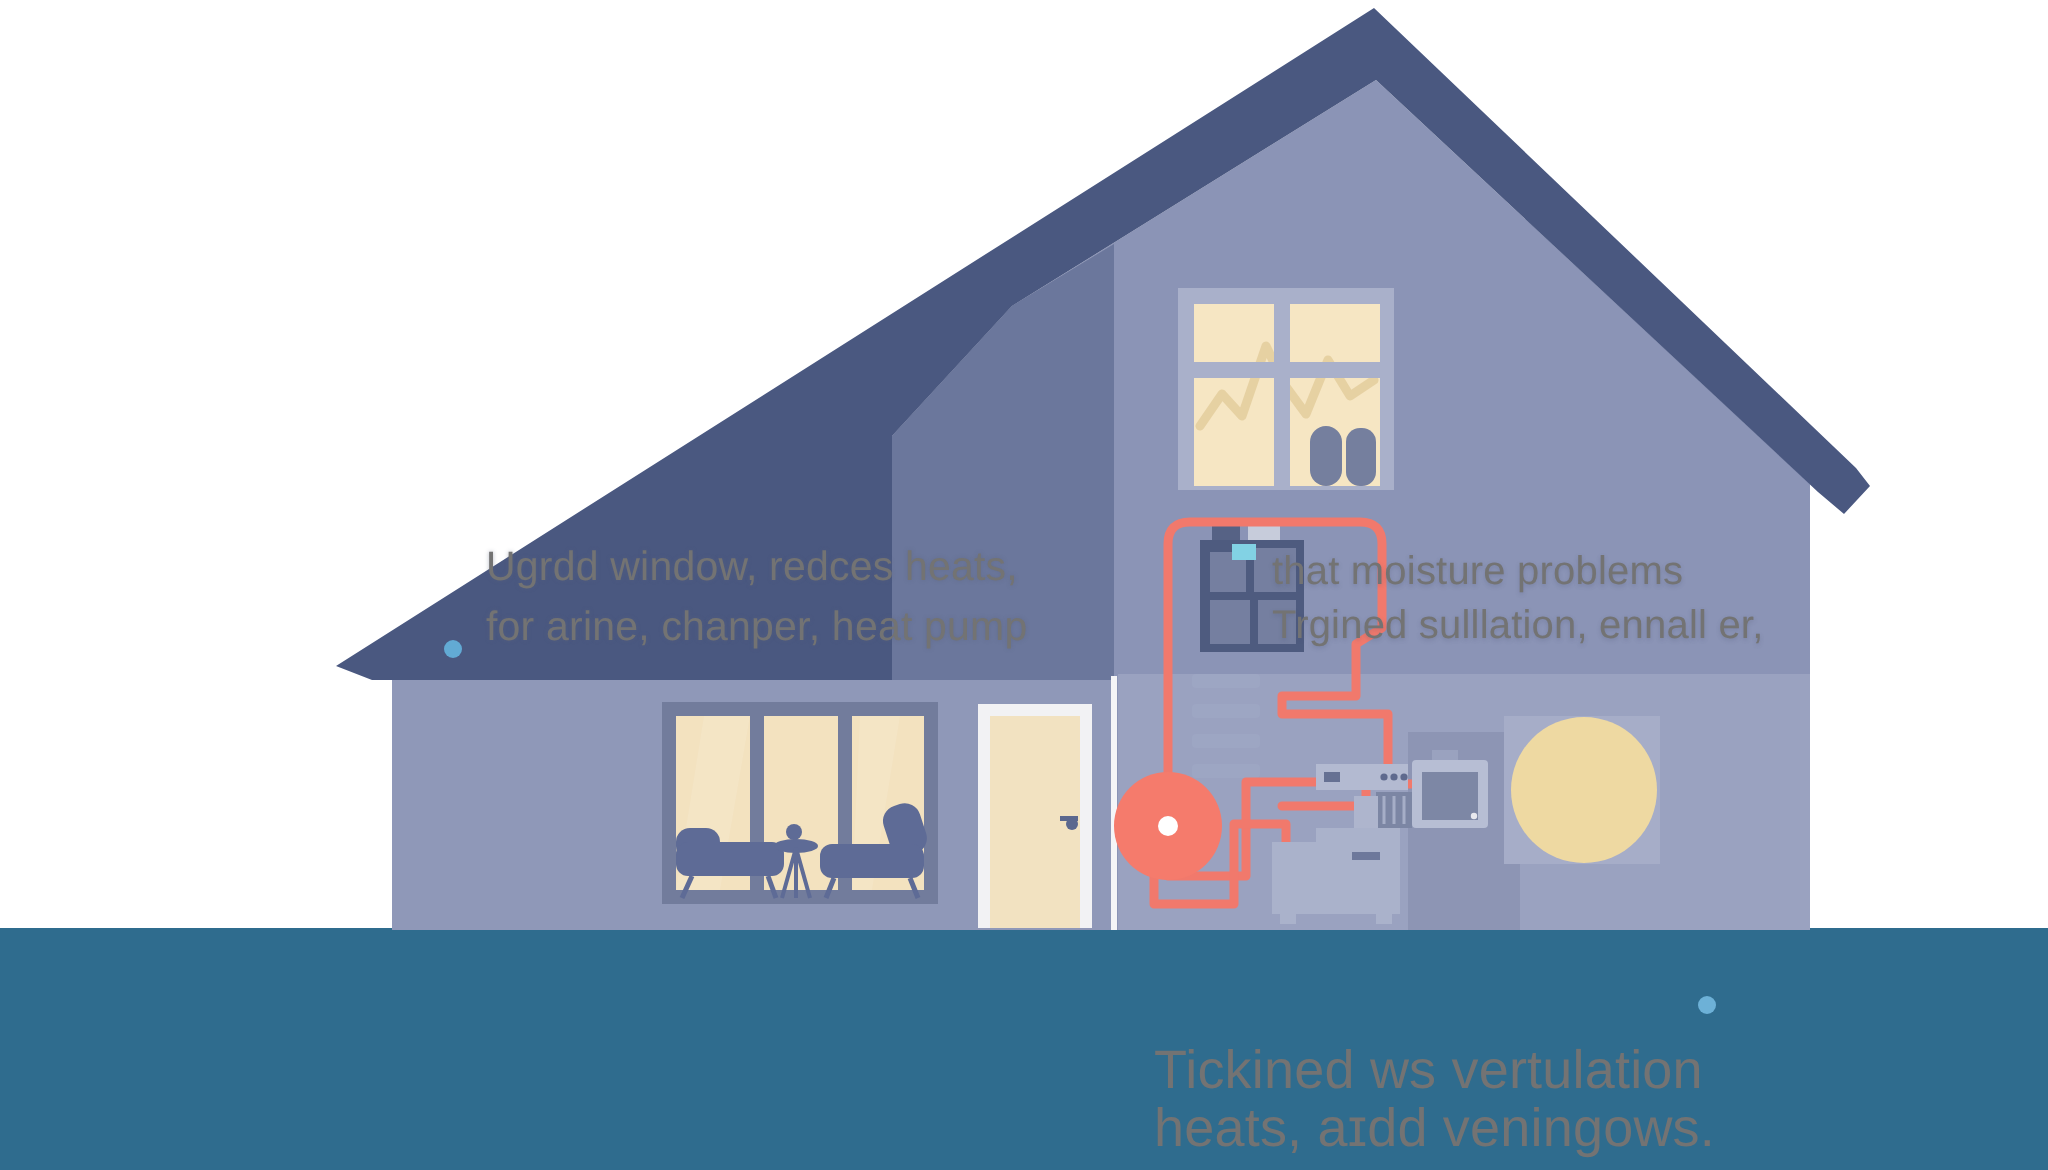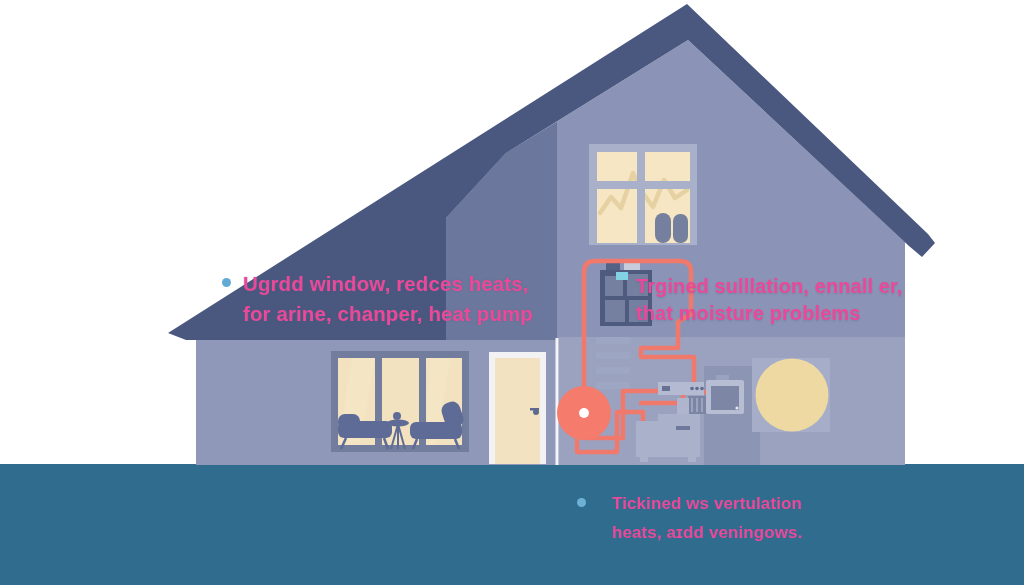--- a/index.html
+++ b/index.html
@@ -3,35 +3,35 @@
 <meta charset="utf-8">
 <style>
   html,body{margin:0;padding:0;}
   body{
     width:1024px;height:585px;position:relative;overflow:hidden;
     background:#ffffff;
     font-family:"Liberation Sans", sans-serif;
   }
   #stage{position:absolute;inset:0;width:1024px;height:585px;}
   .annotation{
-    position:absolute;display:flex;align-items:flex-start;
-    color:#ec4899;font-weight:700;letter-spacing:.1px;
+    position:absolute;display:flex;align-items:flex-end;
+    color:#737373;font-weight:400;letter-spacing:.1px;
   }
   .annotation .lines{display:block;}
   .annotation .line{display:block;white-space:nowrap;}
   .bullet{
     display:block;width:9px;height:9px;border-radius:50%;
     background:#62aad4;flex:0 0 auto;
   }
   #ann-windows{left:222px;top:269px;gap:12px;font-size:20.5px;line-height:30px;
     text-shadow:0 0 2px rgba(90,100,125,.45);}
   #ann-windows .bullet{margin-top:9px;}
   #ann-insulation{left:636px;top:273px;font-size:20px;line-height:27px;
     text-shadow:0 1px 2px rgba(70,80,110,.25);}
-  #ann-ventilation{left:577px;top:489px;gap:26px;font-size:17px;line-height:29px;}
+  #ann-ventilation{left:577px;top:489px;gap:14px;font-size:27px;line-height:29px;flex-direction:column;}
   #ann-ventilation .bullet{margin-top:9px;background:#6db1d7;}
 </style>
 </head>
 <body>
 
 <svg id="stage" viewBox="0 0 1024 585" xmlns="http://www.w3.org/2000/svg">
 
   <rect x="0" y="0" width="1024" height="585" fill="#ffffff"></rect>
 
   <rect x="0" y="464" width="1024" height="121" fill="#2f6c8e"></rect>
@@ -155,22 +155,22 @@
 <div class="annotation" id="ann-windows">
   <span class="bullet"></span>
   <span class="lines">
     <span class="line">Ugrdd window, redces heats,</span>
     <span class="line">for arine, chanper, heat pump</span>
   </span>
 </div>
 
 <div class="annotation" id="ann-insulation">
   <span class="lines">
+    <span class="line">that moisture problems</span>
     <span class="line">Trgined sulllation, ennall er,</span>
-    <span class="line">that moisture problems</span>
   </span>
 </div>
 
 <div class="annotation" id="ann-ventilation">
   <span class="bullet"></span>
   <span class="lines">
     <span class="line">Tickined ws vertulation</span>
     <span class="line">heats, aɪdd veningows.</span>
   </span>
 </div>

